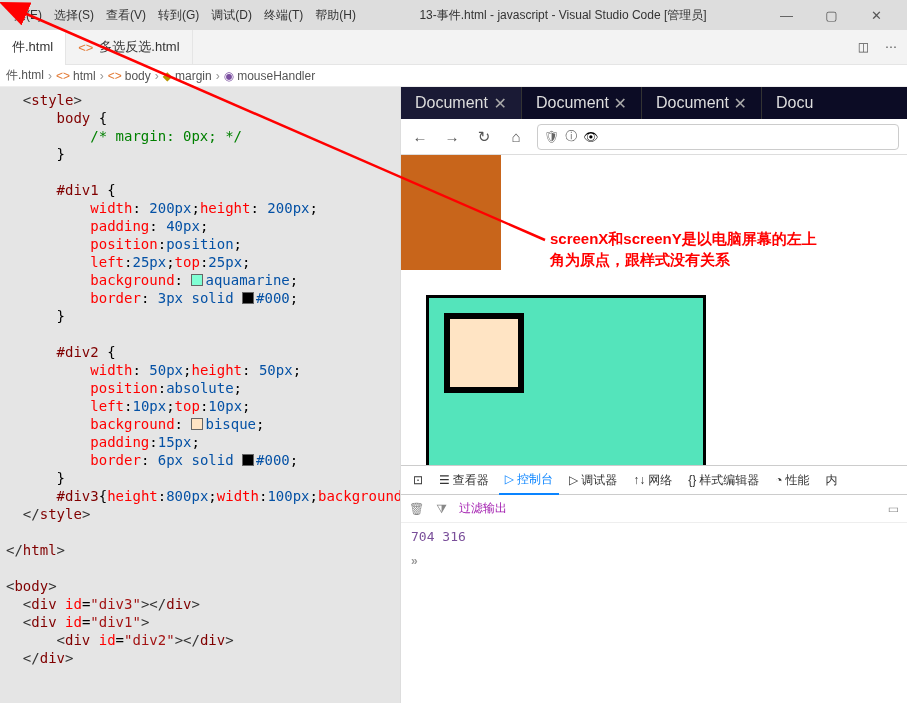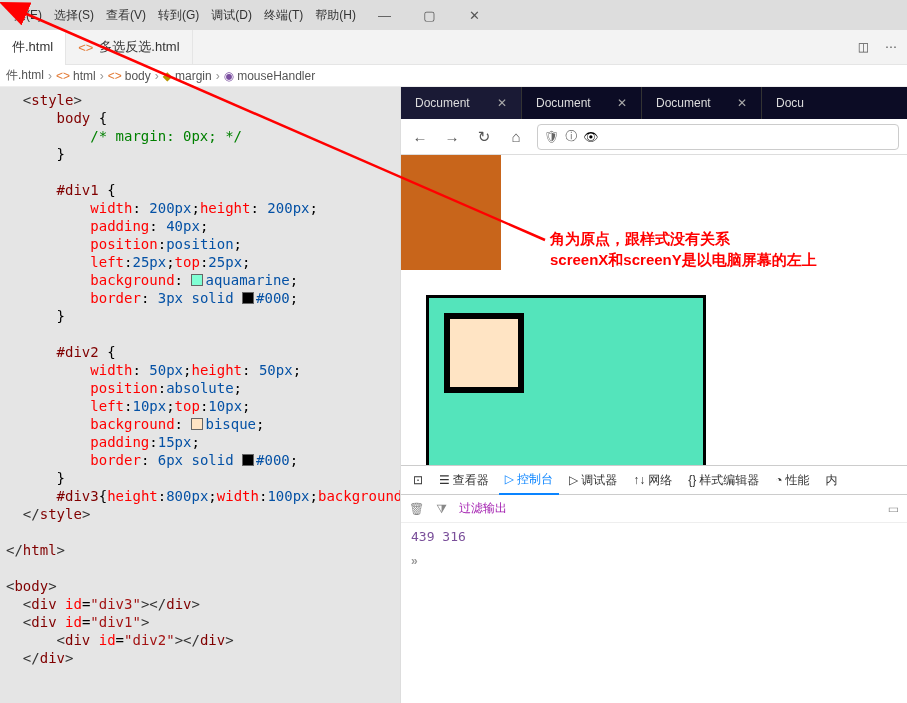--- a/index.html
+++ b/index.html
@@ -40,21 +40,21 @@
 .comment { color: #008000; }
 .brace { color: #000; }
 .colorbox { display: inline-block; width: 12px; height: 12px; border: 1px solid #666; vertical-align: -1px; margin-right: 2px; }
 .cb-aqua { background: #7fffd4; }
 .cb-black { background: #000; }
 .cb-bisque { background: #ffe4c4; }
 
 .browser { flex: 1; border-left: 1px solid #ddd; display: flex; flex-direction: column; background: #fff; }
 
 .btabs { height: 32px; background: #0c0c25; display: flex; align-items: stretch; overflow: hidden; }
-.btab { display: flex; align-items: center; padding: 12px 14px; color: #ddd; font-size: 12px; position: relative; min-width: 120px; }
+.btab { display: flex; align-items: center; padding: 12px 14px; color: #ddd; font-size: 16px; position: relative; min-width: 120px; }
 .btab .close { margin-left: auto; color: #aaa; }
 .btab.active { background: #1a1a35; }
 .btab + .btab { border-left: 1px solid #333; }
 
 .addr { height: 36px; display: flex; align-items: center; padding: 0 8px; gap: 10px; border-bottom: 1px solid #ddd; }
 .addr .nav-btn { width: 22px; text-align: center; color: #555; font-size: 15px; }
 .addr .url-box { flex: 1; display: flex; align-items: center; border: 1px solid #ccc; border-radius: 4px; height: 26px; padding: 0 6px; gap: 6px; font-size: 12px; }
 .url-box .shield, .url-box .info { color: #666; }
 .url-box .url-host { color: #222; }
 .url-box .url-path { color: #777; }
@@ -80,20 +80,21 @@
 <body>
 
 <div class="titlebar">
   <span class="menu-item">撰(E)</span>
   <span class="menu-item">选择(S)</span>
   <span class="menu-item">查看(V)</span>
   <span class="menu-item">转到(G)</span>
   <span class="menu-item">调试(D)</span>
   <span class="menu-item">终端(T)</span>
   <span class="menu-item">帮助(H)</span>
+  <span class="title-center">13-事件.html - javascript - Visual Studio Code [管理员]</span>
   <span class="win-btn">—</span>
   <span class="win-btn">▢</span>
   <span class="win-btn">✕</span>
 </div>
 
 <div class="tabbar">
   <div class="file-tab active">
     <span class="tab-label">件.html</span>
   </div>
   <div class="file-tab">
@@ -215,29 +216,29 @@
           <span>内</span>
         </span>
     </div>
     <div class="console-toolbar">
       <span>🗑</span>
       <span>⧩</span>
       <span style="color:#a21caf">过滤输出</span>
       <span style="margin-left:auto">▭</span>
     </div>
     <div class="console-out">
-      <div class="log-line">439 316</div>
+      <div class="log-line">704 316</div>
     </div>
     <div class="console-prompt">»</div>
   </div>
 </div>
 
 <div class="annotation">
+  <div>screenX和screenY是以电脑屏幕的左上</div>
   <div>角为原点，跟样式没有关系</div>
-  <div>screenX和screenY是以电脑屏幕的左上</div>
 </div>
 <svg class="arrow-svg" width="907" height="300">
   <defs>
       <marker id="ah" markerWidth="12" markerHeight="10" refX="2" refY="5" orient="auto">
         <polygon points="0 0, 12 5, 0 10" fill="#ff0000"></polygon>
       </marker>
     </defs>
   <line x1="545" y1="240" x2="22" y2="12" stroke="#ff0000" stroke-width="2.5" marker-end="url(#ah)"></line>
 </svg>
 

